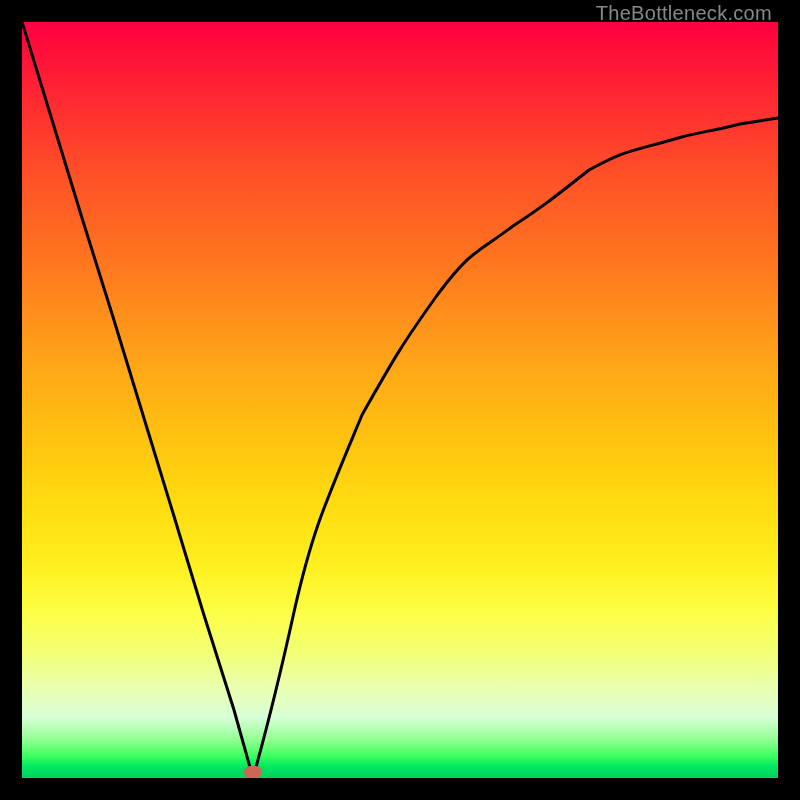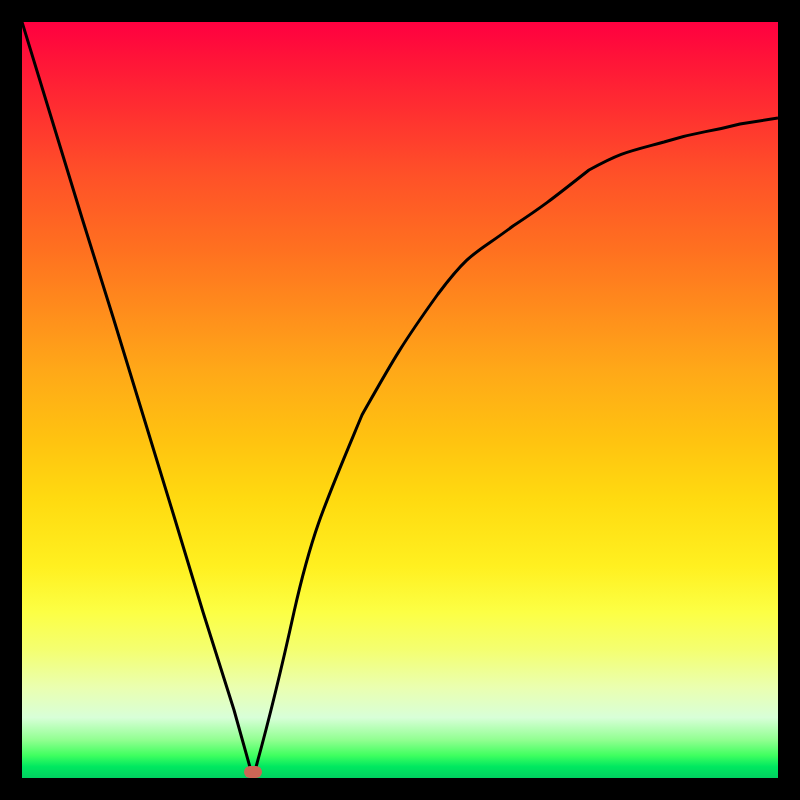--- a/index.html
+++ b/index.html
@@ -90,13 +90,14 @@
              C 370 340, 378 325, 416 272
              C 450 227, 454 232, 491 204
              C 520 185, 529 178, 567 148
              C 600 130, 605 130, 642 120
              C 680 108, 680 112, 718 102
              L 756 96"></path>
   </svg>
 
   <div class="marker" style="left: 244px; top: 766px;"></div>
 
+  <div class="watermark">TheBottleneck.com</div>
 </div>
 
 </body></html>

